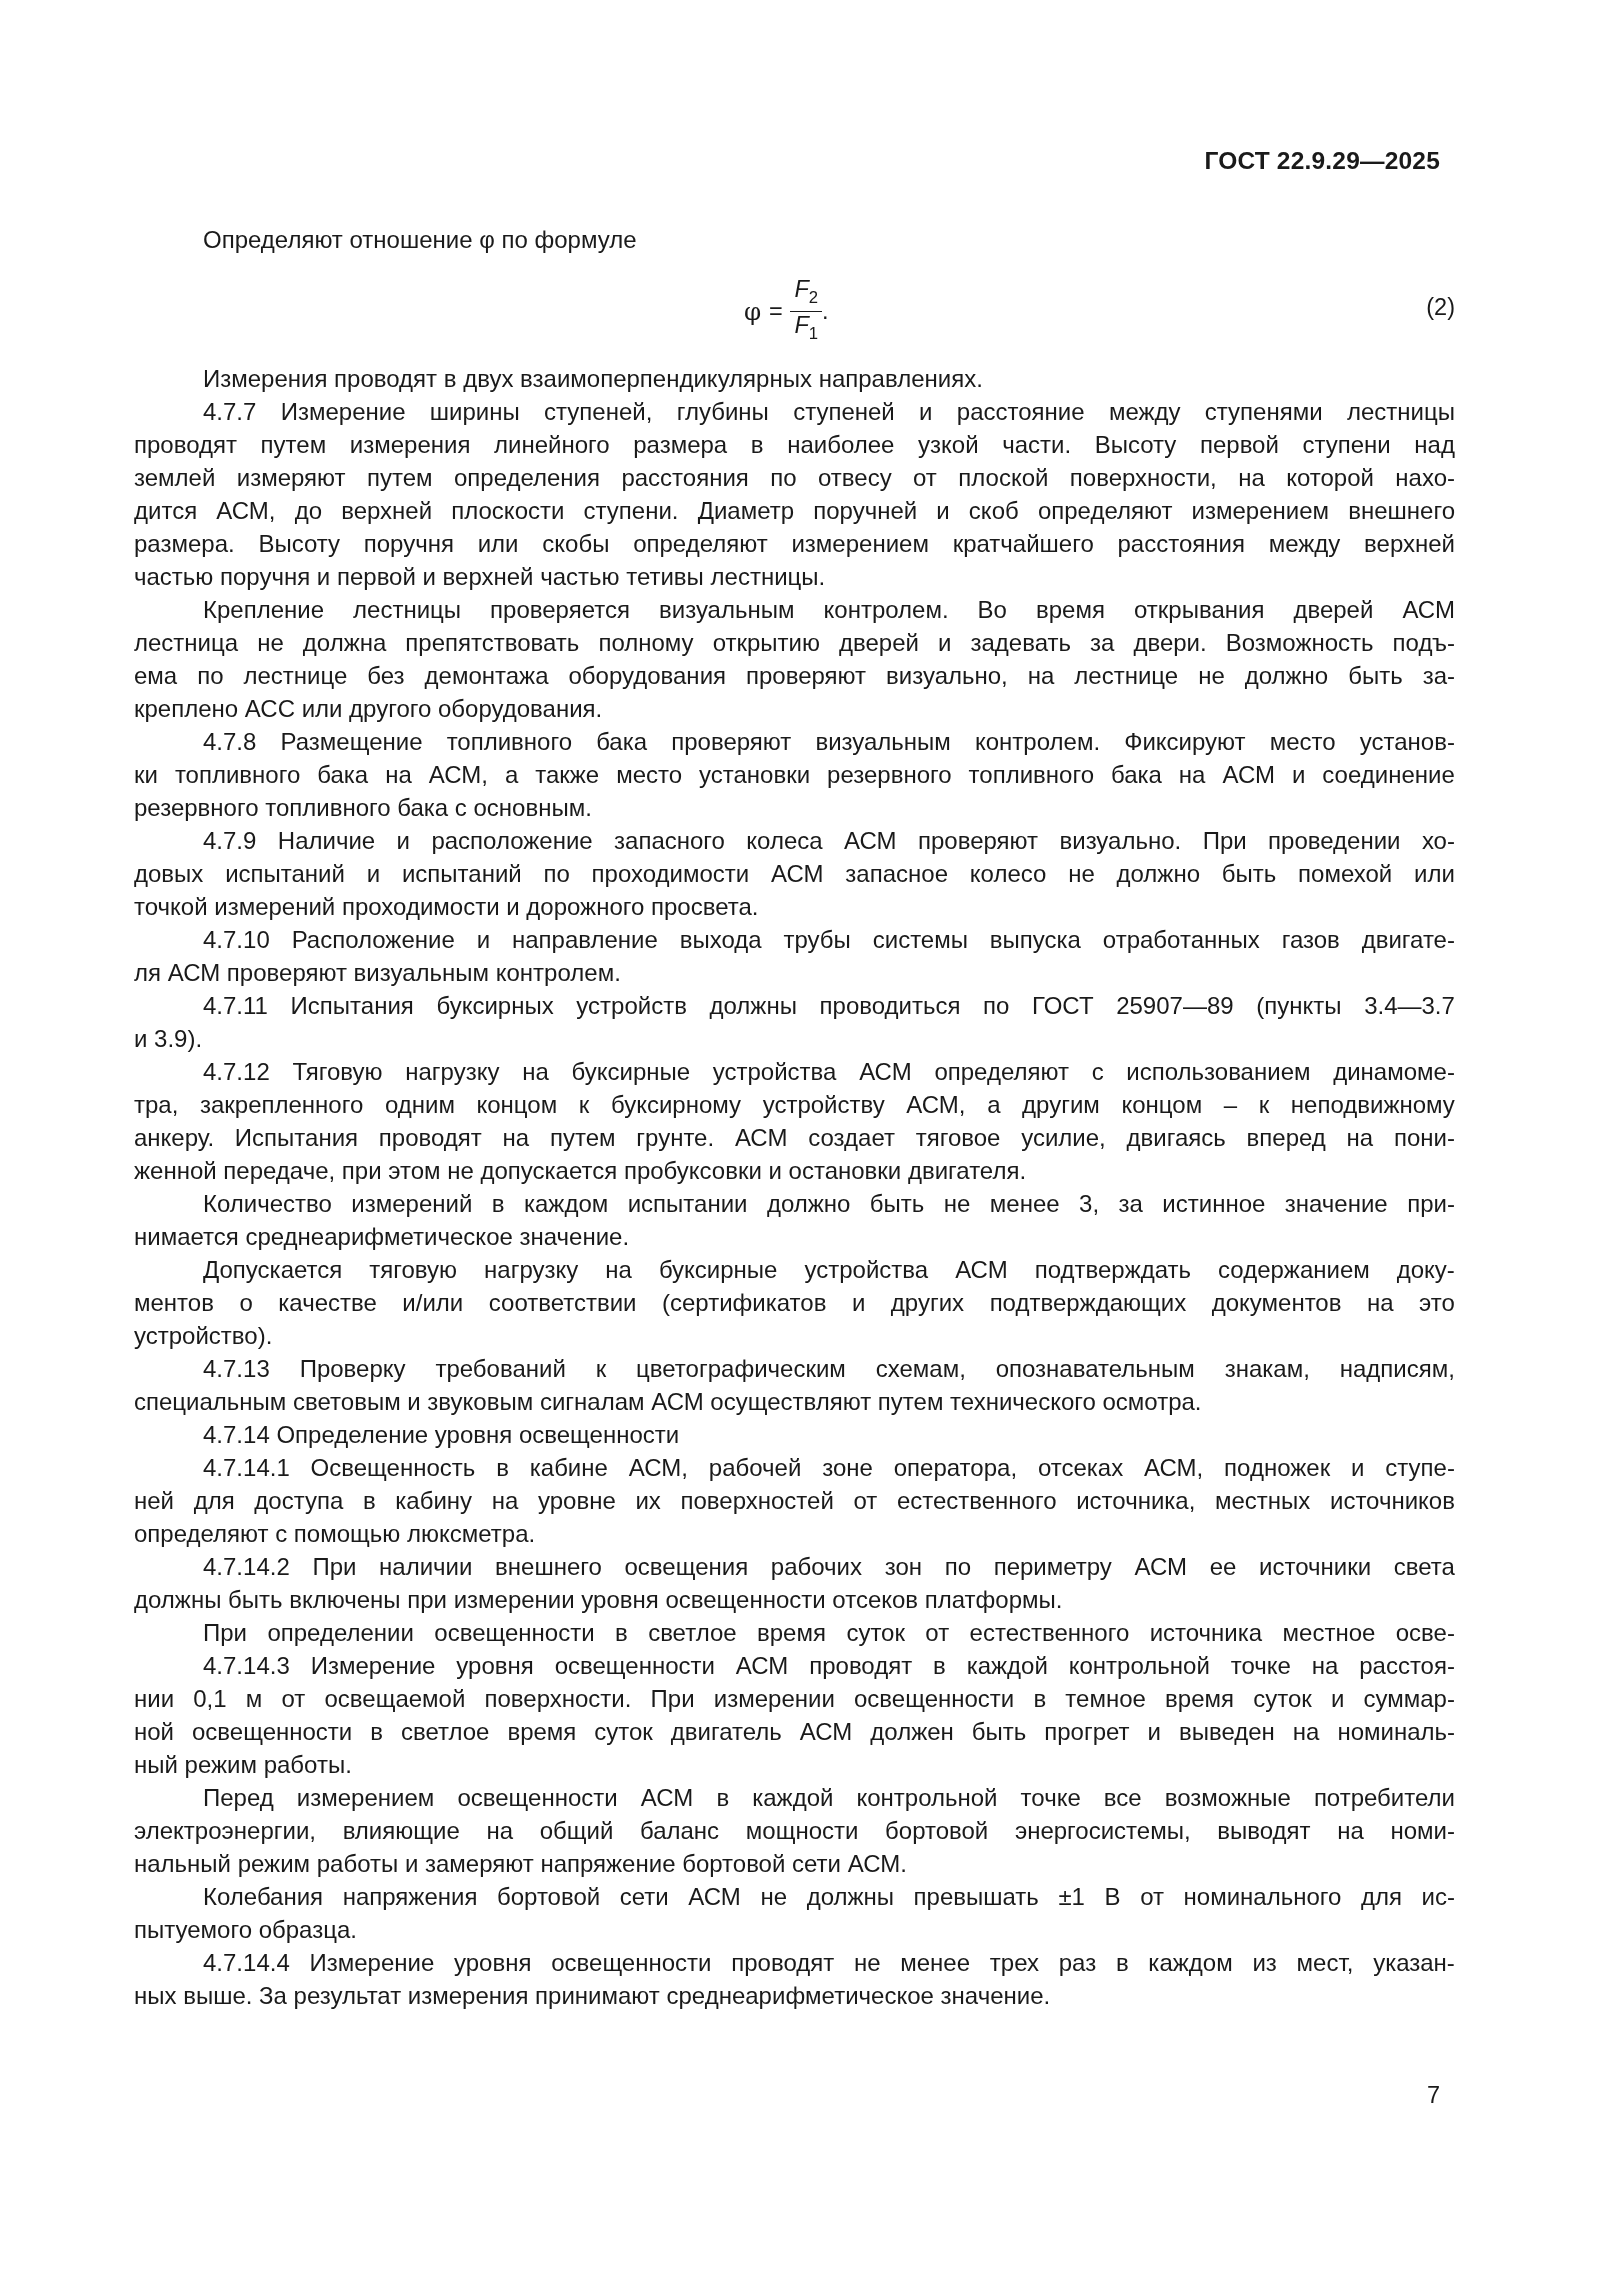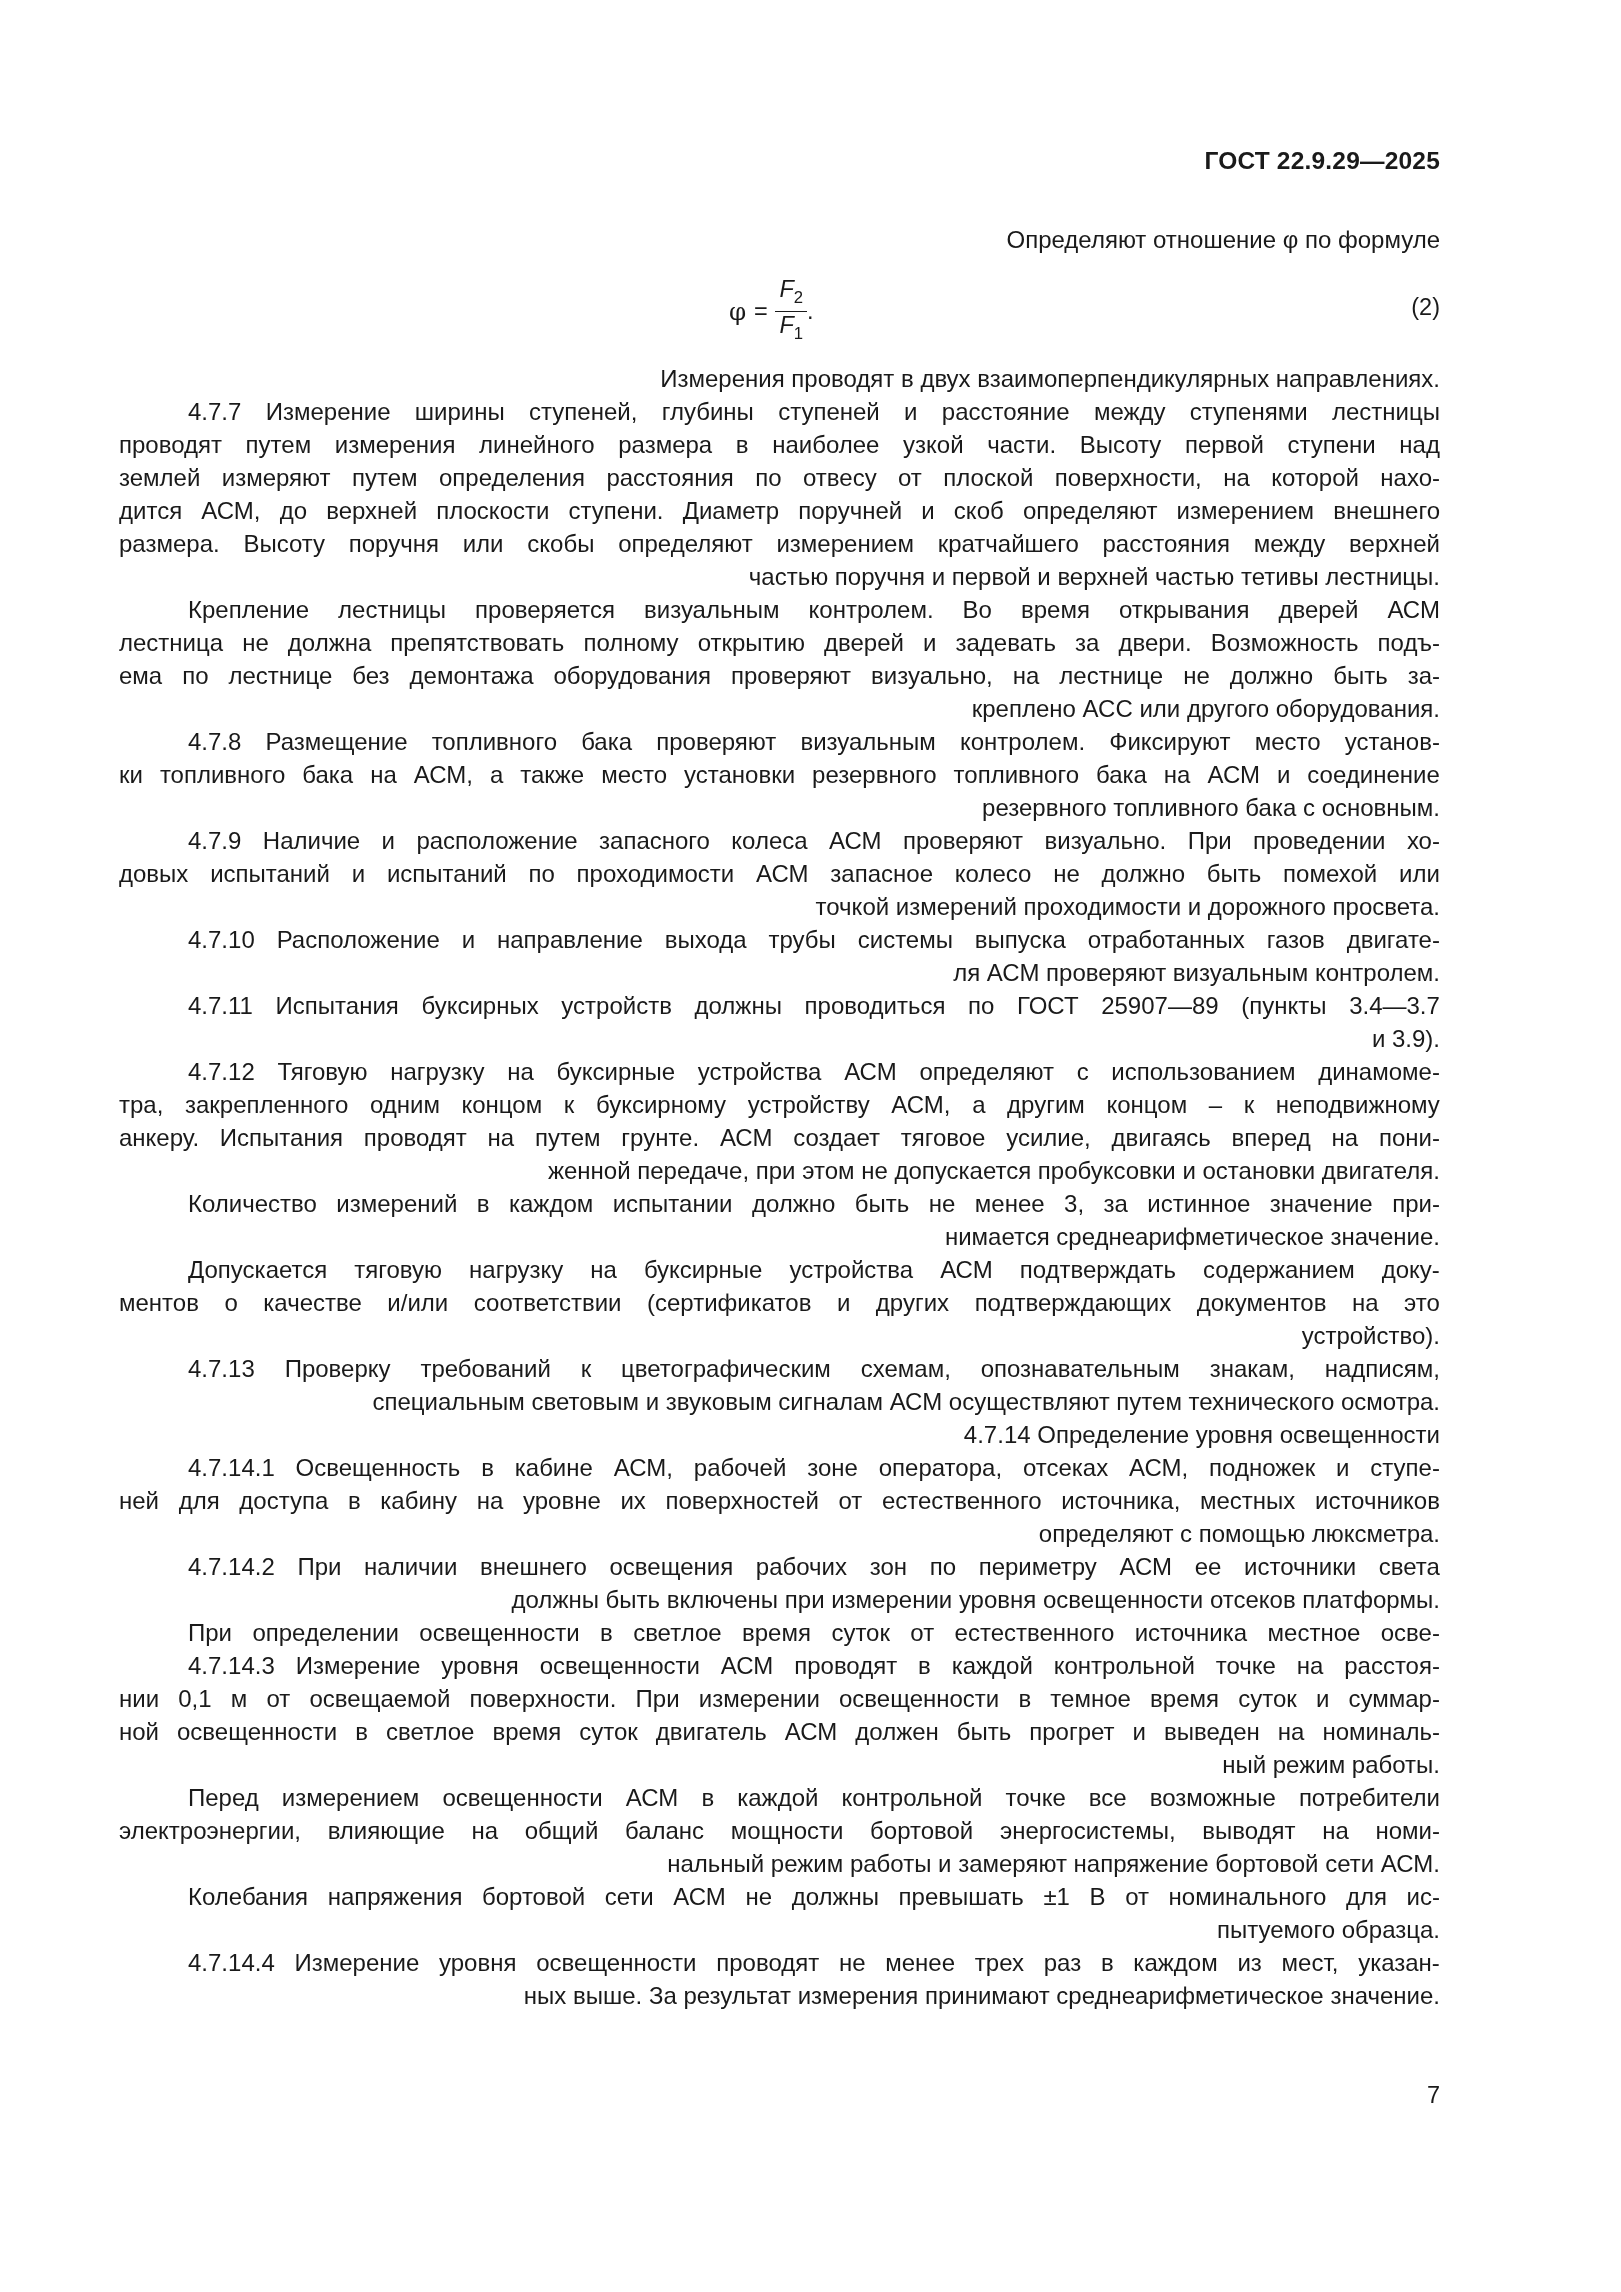--- a/index.html
+++ b/index.html
@@ -1,20 +1,20 @@
 <!DOCTYPE html>
 <html><head>
 <meta charset="utf-8">
 <style>
   html, body { margin: 0; padding: 0; background: #ffffff; }
   body { width: 1621px; height: 2293px; position: relative; overflow: hidden;
          font-family: "Liberation Sans", sans-serif; color: #1a1a1a; }
-  .page { position: absolute; left: 0; top: 0; width: 1621px; height: 2293px; text-align: right; }
+  .page { position: absolute; left: 0; top: 0; width: 1621px; height: 2293px; }
   .header { position: absolute; right: 181px; top: 147px; font-weight: bold; font-size: 24.5px; letter-spacing: 0.2px; }
-  .body-text { position: absolute; left: 119px; width: 1321px; top: 223px; font-size: 24px; line-height: 33px; }
+  .body-text { position: absolute; left: 134px; width: 1321px; top: 223px; font-size: 24px; line-height: 33px; }
   .line { white-space: nowrap; display: flex; justify-content: space-between; height: 33px; }
   .line.last { display: block; }
   .line.indent { padding-left: 69px; }
   .line .w { display: inline; }
   .bold { font-weight: normal; }
   .formula-row { position: relative; height: 106px; }
   .formula { position: absolute; left: 610px; top: 19.6px; font-size: 23.5px; display: flex; align-items: center; }
   .phi { font-family: "DejaVu Serif", serif; font-size: 24.5px; }
   .eq { margin: 0 7.8px; }
   .frac { display: inline-flex; flex-direction: column; align-items: center; line-height: 27.4px; }

